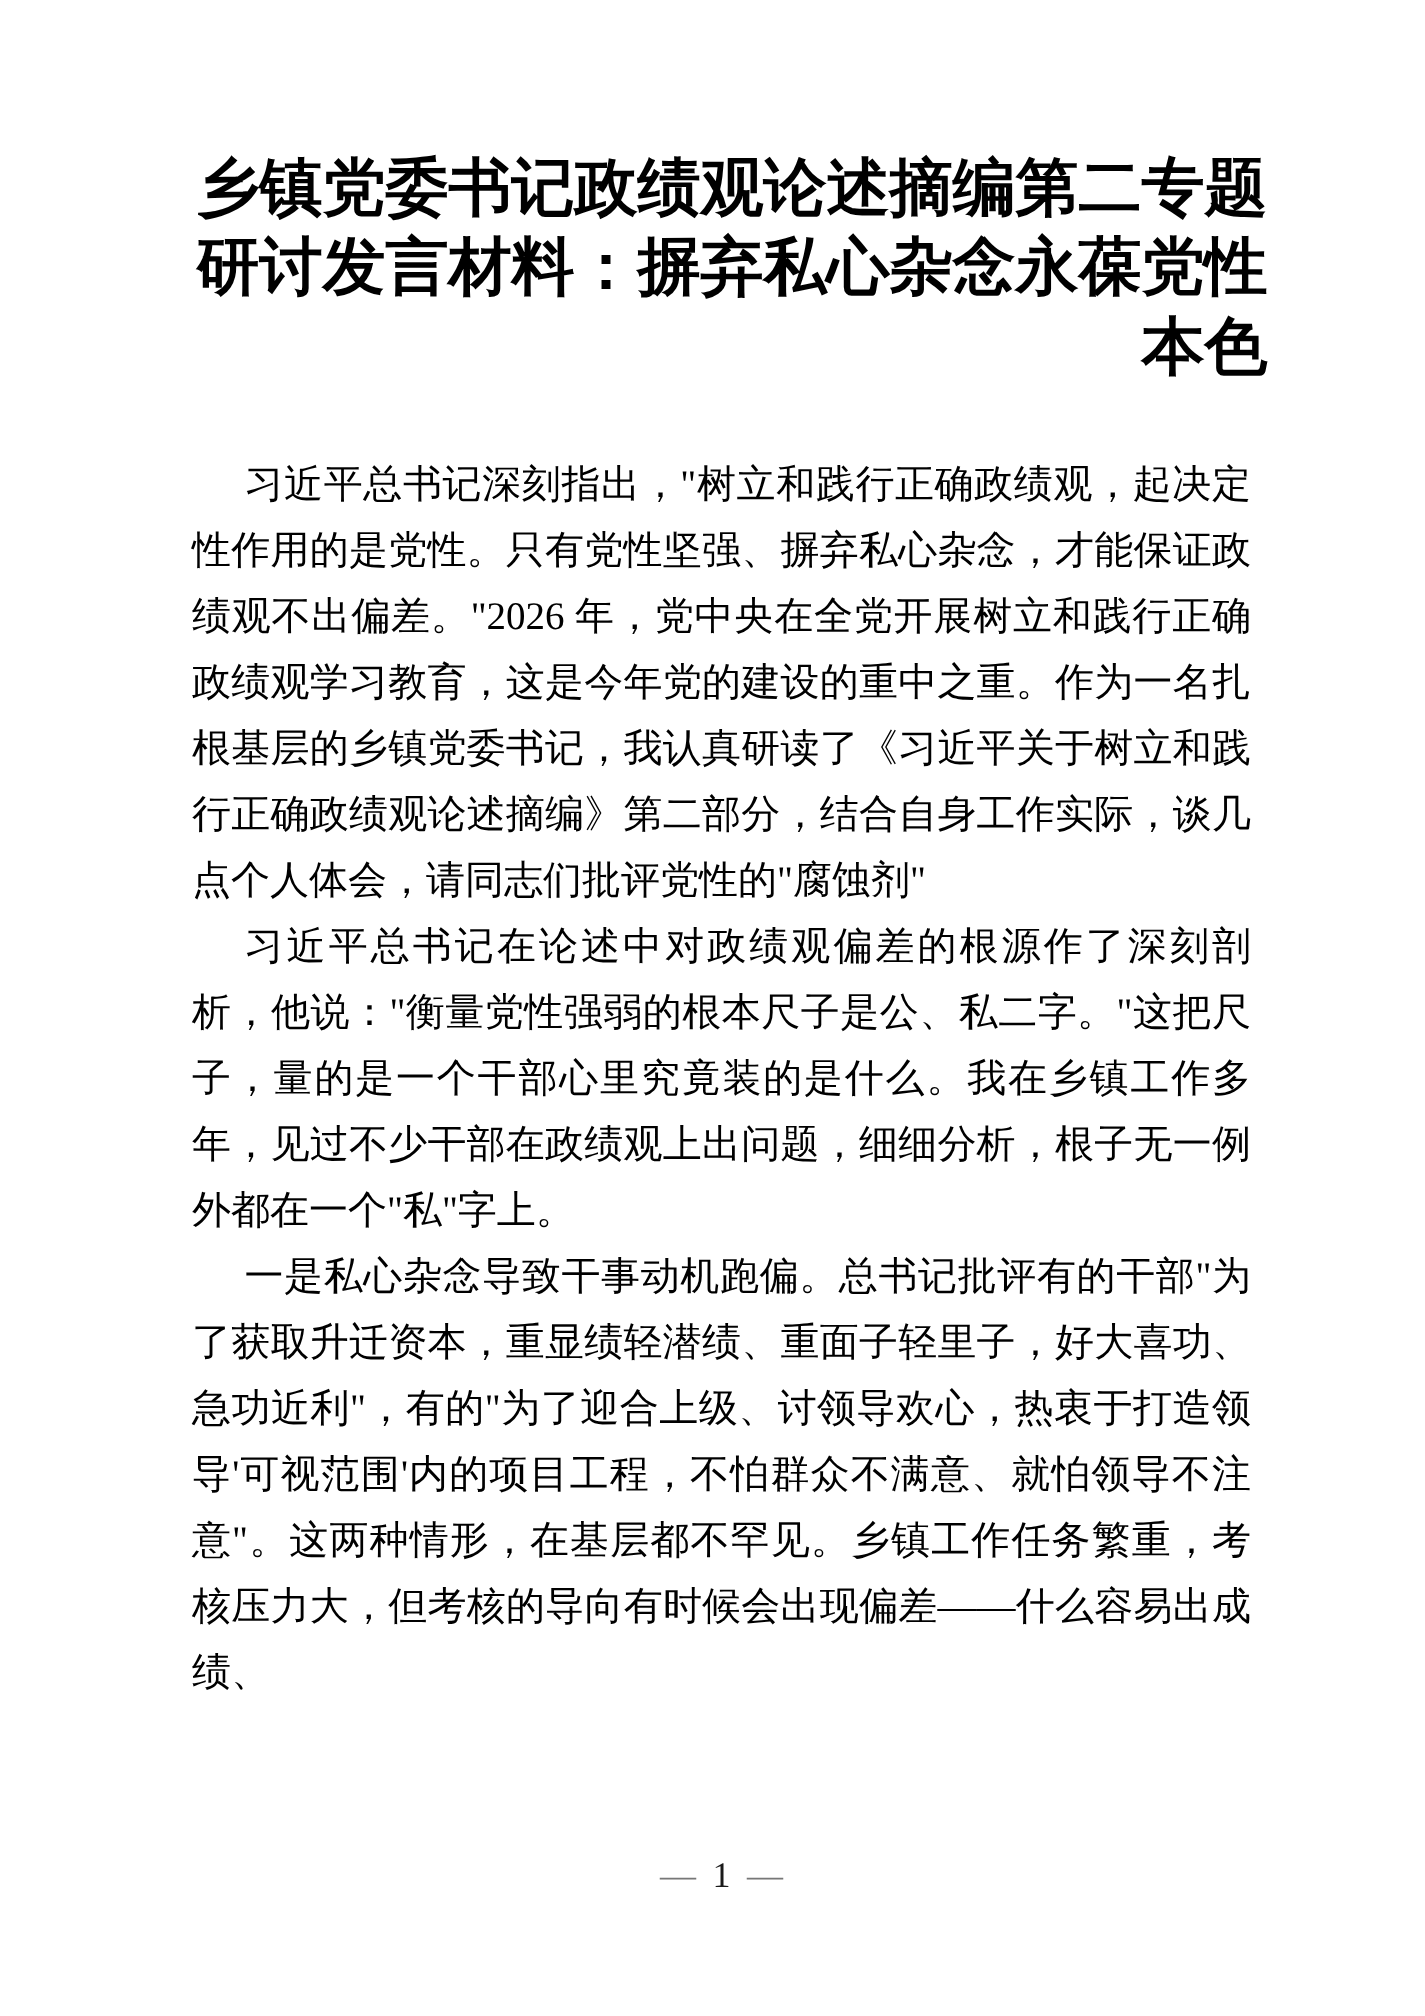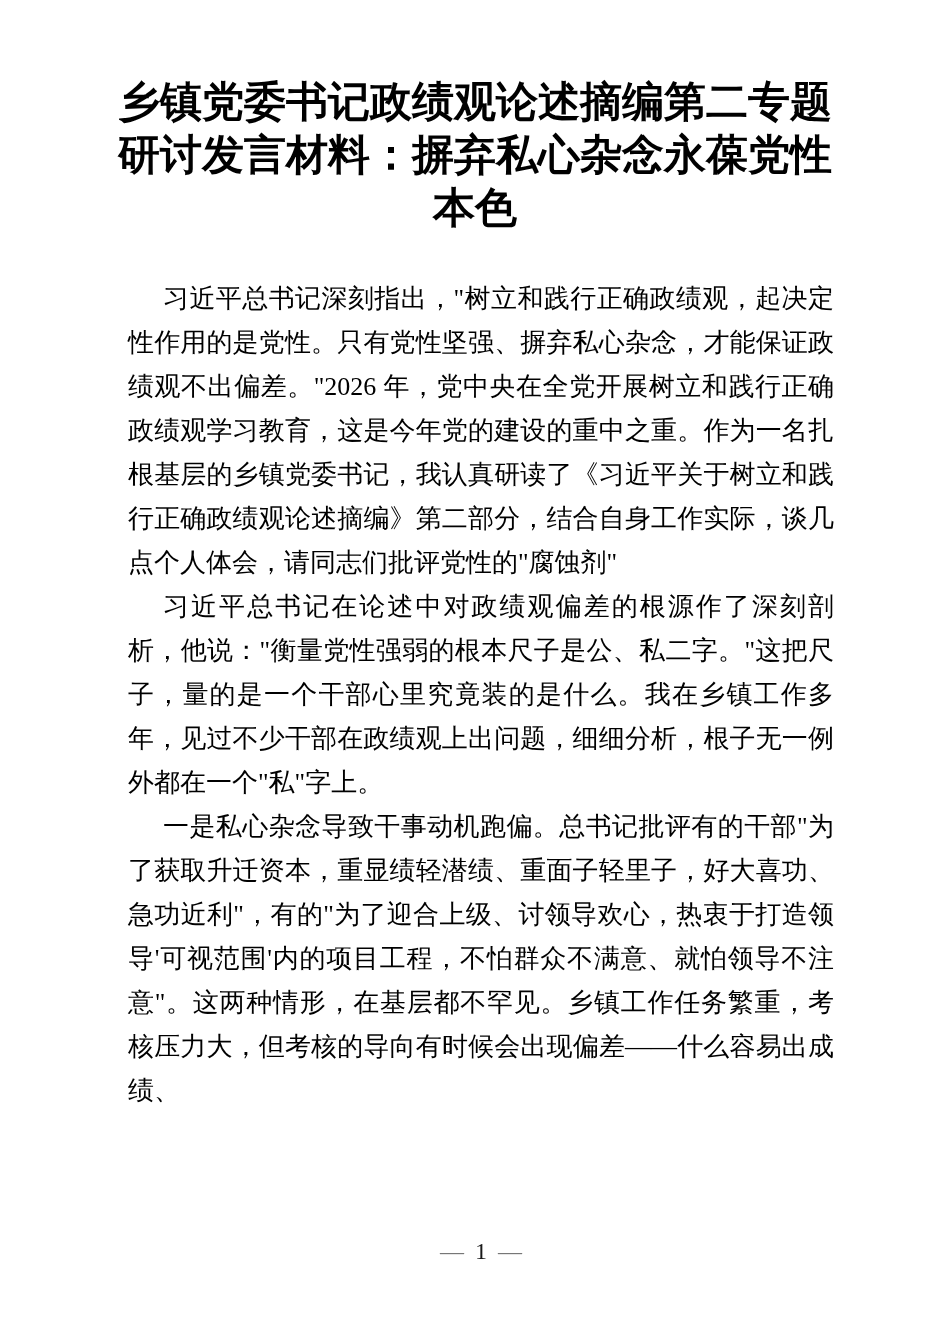--- a/index.html
+++ b/index.html
@@ -10,23 +10,23 @@
   .page {
     position: relative;
     width: 950px;
     height: 1344px;
     background: #ffffff;
     color: #000000;
     font-family: "Liberation Serif", "DejaVu Serif", serif;
     overflow: hidden;
   }
   .doc-title {
-    margin: 76px auto 0 auto;
+    margin: 100px auto 0 auto;
     width: 740px;
-    text-align: center;
+    text-align: right;
     font-size: 42px;
     font-weight: bold;
     line-height: 53px;
     letter-spacing: 0px;
     color: #000000;
   }
   .doc-body {
     width: 706px;
     margin: 42px 0 0 128px;
     font-size: 26px;

